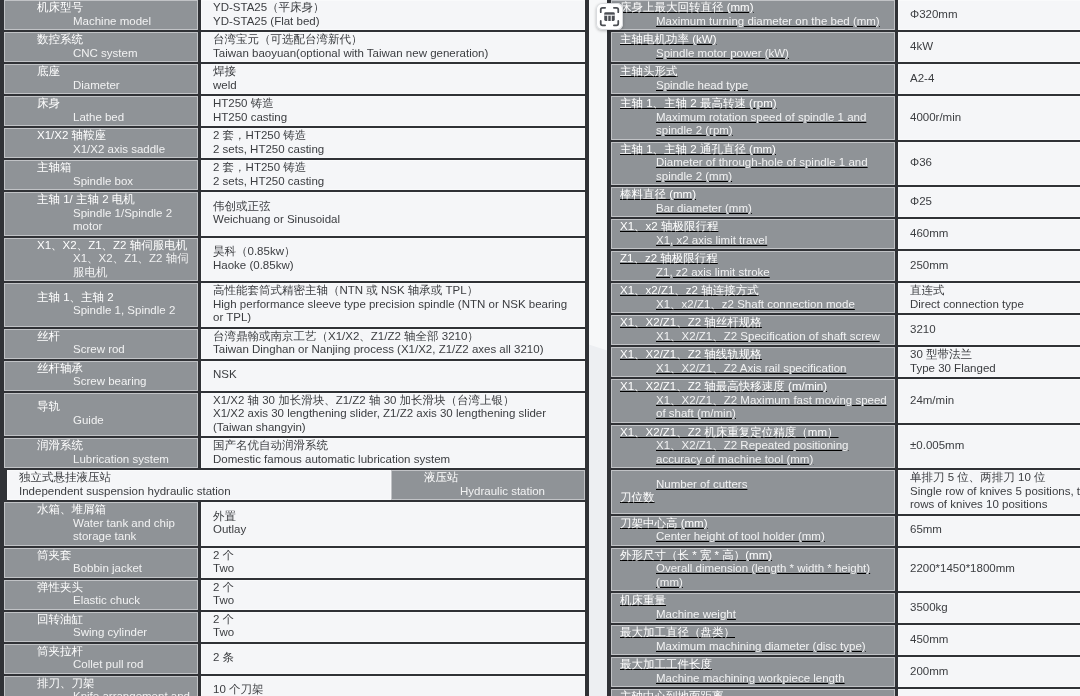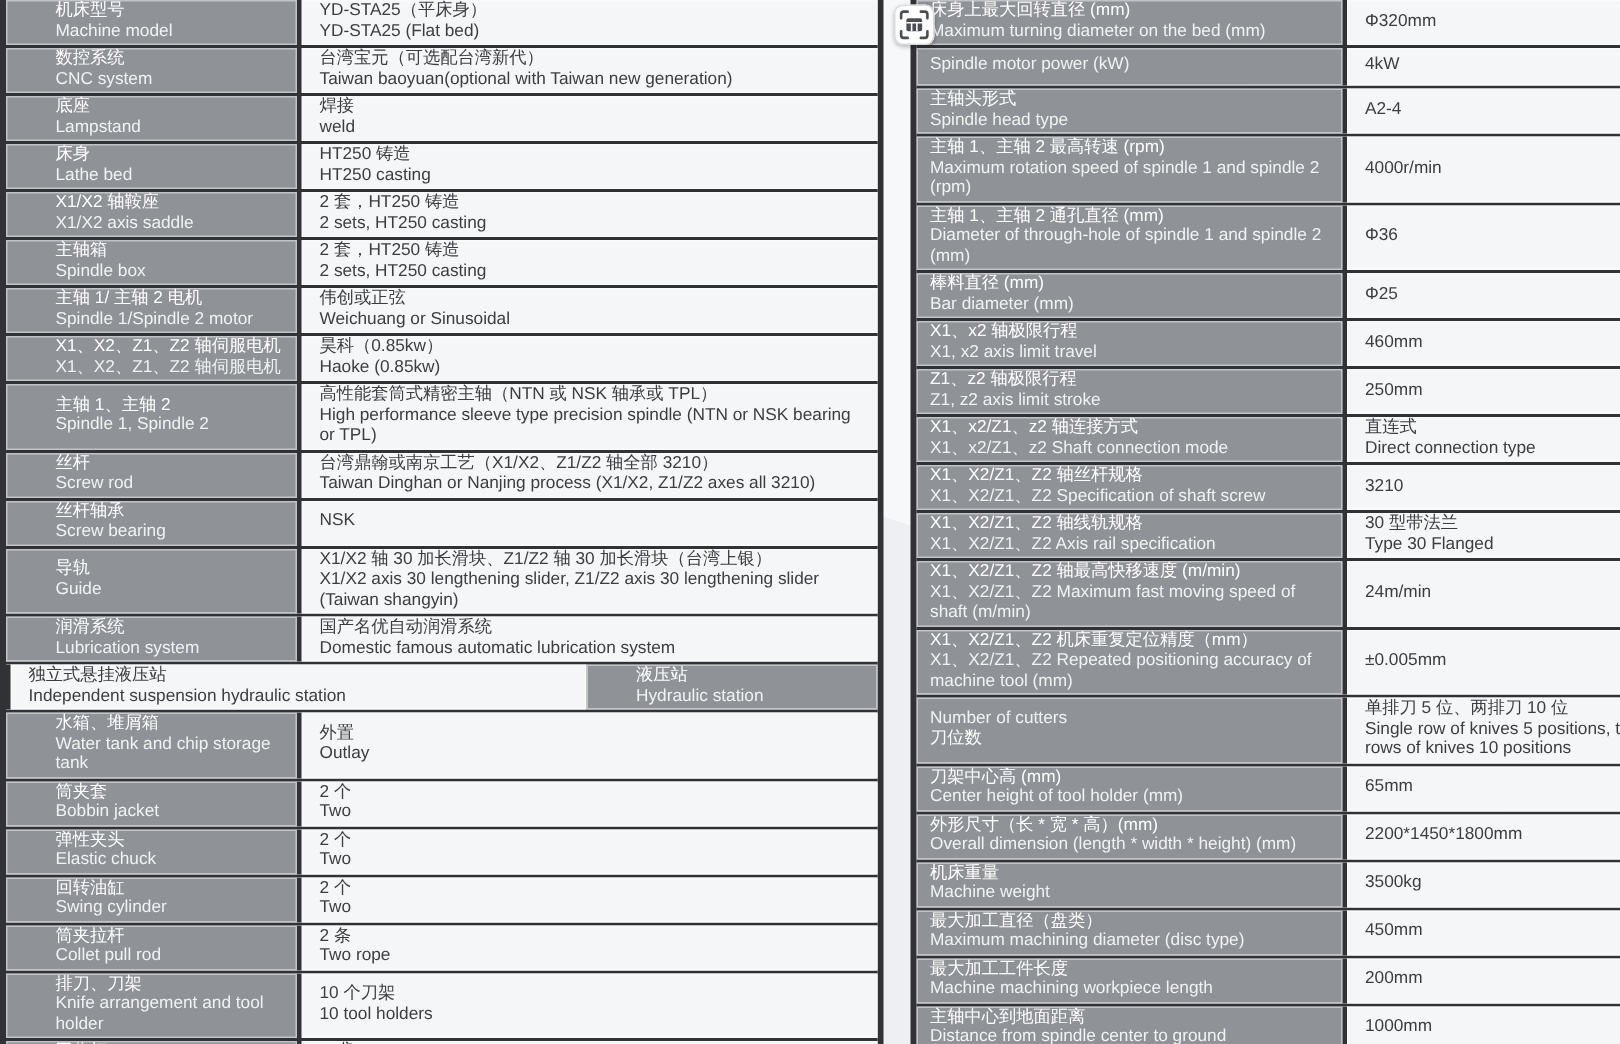--- a/index.html
+++ b/index.html
@@ -26,25 +26,25 @@
   #right-table{left:607px;width:514px;border-left:4px solid var(--border);}
 
   .row{display:flex;align-items:stretch;border-bottom:2px solid var(--border);min-height:27px;}
   .cell{
     display:flex;flex-direction:column;justify-content:center;
     padding:1px 8px 2px 9px;
     box-shadow:inset 0 0 0 1px rgba(255,255,255,.45);
   }
   .cell.label{background:var(--label-bg);flex:none;}
   #left-table  .cell.label{width:194px;padding-left:33px;}
-  #right-table .cell.label{width:284px;}
+  #right-table .cell.label{width:284px;text-decoration:underline;}
   .cell.value{flex:1;background:var(--value-bg);border-left:3px solid var(--border);padding-left:12px;min-width:0;}
   .ln{font-size:11.5px;line-height:13.5px;white-space:normal;}
   .cell.label .ln.zh{color:#ffffff;}
-  .cell.label .ln.en{color:rgba(255,255,255,.88);}
+  .cell.label .ln.en{color:rgba(255,255,255,.88);margin-left:36px;}
   .cell.value .ln{color:var(--value-text);}
 
   #capture-icon{
     position:absolute;left:596px;top:3px;width:27px;height:27px;
     border-radius:6px;background:#ffffff;
     box-shadow:0 1px 3px rgba(0,0,0,.25), inset 0 0 0 1px #d9dbde;
     display:flex;align-items:center;justify-content:center;
     cursor:pointer;z-index:5;
   }
 </style>
@@ -71,21 +71,21 @@
         <div class="ln en">CNC system</div>
       </div>
       <div class="cell value">
         <div class="ln">台湾宝元（可选配台湾新代）</div>
         <div class="ln">Taiwan baoyuan(optional with Taiwan new generation)</div>
       </div>
     </div>
     <div class="row">
       <div class="cell label">
         <div class="ln zh">底座</div>
-        <div class="ln en">Lampstand</div>
+        <div class="ln en">Diameter</div>
       </div>
       <div class="cell value">
         <div class="ln">焊接</div>
         <div class="ln">weld</div>
       </div>
     </div>
     <div class="row">
       <div class="cell label">
         <div class="ln zh">床身</div>
         <div class="ln en">Lathe bed</div>
@@ -234,21 +234,20 @@
         <div class="ln">Two</div>
       </div>
     </div>
     <div class="row">
       <div class="cell label">
         <div class="ln zh">筒夹拉杆</div>
         <div class="ln en">Collet pull rod</div>
       </div>
       <div class="cell value">
         <div class="ln">2 条</div>
-        <div class="ln">Two rope</div>
       </div>
     </div>
     <div class="row">
       <div class="cell label">
         <div class="ln zh">排刀、刀架</div>
         <div class="ln en">Knife arrangement and tool holder</div>
       </div>
       <div class="cell value">
         <div class="ln">10 个刀架</div>
         <div class="ln">10 tool holders</div>
@@ -270,20 +269,21 @@
       <div class="cell label">
         <div class="ln zh">床身上最大回转直径 (mm)</div>
         <div class="ln en">Maximum turning diameter on the bed (mm)</div>
       </div>
       <div class="cell value">
         <div class="ln">Φ320mm</div>
       </div>
     </div>
     <div class="row">
       <div class="cell label">
+        <div class="ln zh">主轴电机功率 (kW)</div>
         <div class="ln en">Spindle motor power (kW)</div>
       </div>
       <div class="cell value">
         <div class="ln">4kW</div>
       </div>
     </div>
     <div class="row">
       <div class="cell label">
         <div class="ln zh">主轴头形式</div>
         <div class="ln en">Spindle head type</div>

